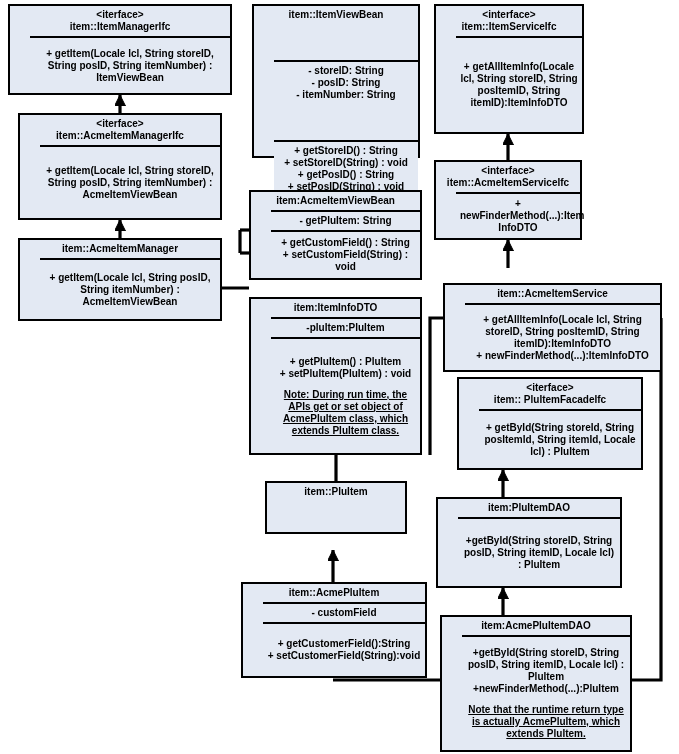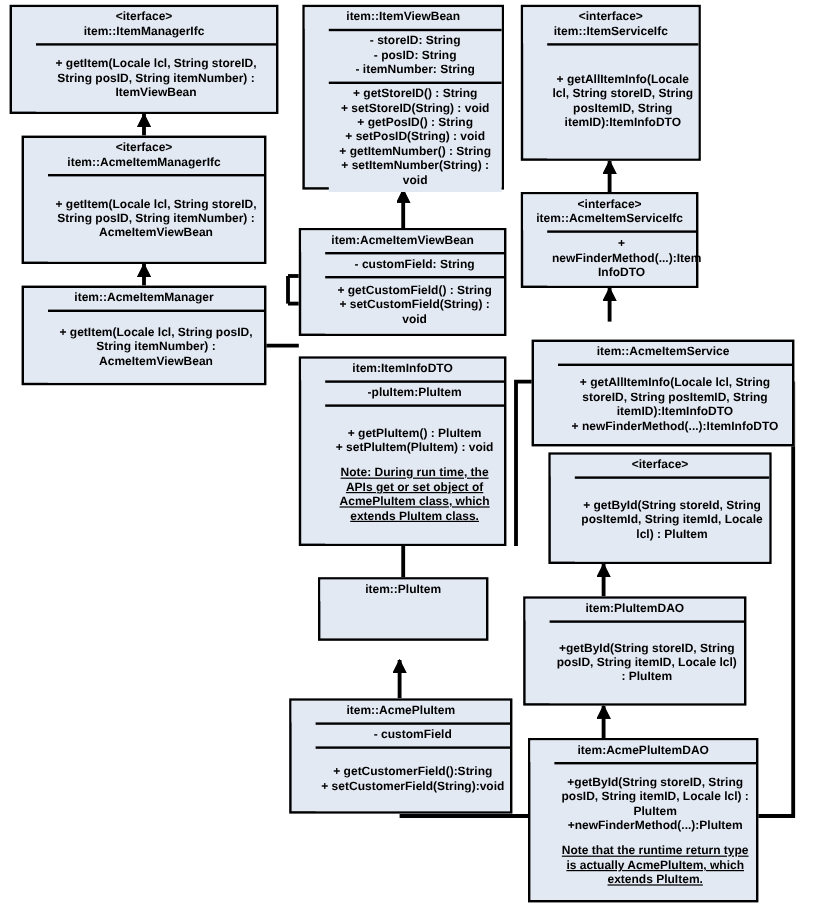--- a/index.html
+++ b/index.html
@@ -134,40 +134,40 @@
     <div class="compartment body">+ getItem(Locale lcl, String storeID, String posID, String itemNumber) : AcmeItemViewBean</div>
   </div>
 
   <div class="uml-box" style="left:18px; top:238px; width:204px; height:83px;">
     <div class="compartment head">
       <span>item::AcmeItemManager</span>
     </div>
     <div class="compartment body">+ getItem(Locale lcl, String posID, String itemNumber) : AcmeItemViewBean</div>
   </div>
 
-  <div class="uml-box" style="left:252px; top:4px; width:168px; height:154px;">
+  <div class="uml-box" style="left:252px; top:4px; width:168px; height:154px;gap:36px;">
     <div class="compartment head">
       <span>item::ItemViewBean</span>
     </div>
     <div class="compartment">- storeID: String
 - posID: String
 - itemNumber: String</div>
     <div class="compartment body">+ getStoreID() : String
 + setStoreID(String) : void
 + getPosID() : String
 + setPosID(String) : void
 + getItemNumber() : String
 + setItemNumber(String) : void</div>
   </div>
 
   <div class="uml-box" style="left:249px; top:190px; width:173px; height:90px;">
     <div class="compartment head">
       <span>item:AcmeItemViewBean</span>
     </div>
-    <div class="compartment">- customField: String</div>
+    <div class="compartment">- getPluItem: String</div>
     <div class="compartment body">+ getCustomField() : String
 + setCustomField(String) : void</div>
   </div>
 
   <div class="uml-box" style="left:249px; top:297px; width:173px; height:158px;">
     <div class="compartment head">
       <span>item:ItemInfoDTO</span>
     </div>
     <div class="compartment">-pluItem:PluItem</div>
     <div class="compartment body">
@@ -198,20 +198,21 @@
     <div class="compartment head">
       <span>item::AcmeItemService</span>
     </div>
     <div class="compartment body">+ getAllItemInfo(Locale lcl, String storeID, String posItemID, String itemID):ItemInfoDTO
 + newFinderMethod(...):ItemInfoDTO</div>
   </div>
 
   <div class="uml-box" style="left:457px; top:377px; width:186px; height:93px;">
     <div class="compartment head">
       <span class="stereo">&lt;iterface&gt;</span>
+      <span>item:: PluItemFacadeIfc</span>
     </div>
     <div class="compartment body">+ getById(String storeId, String posItemId, String itemId, Locale lcl) : PluItem</div>
   </div>
 
   <div class="uml-box" style="left:265px; top:481px; width:142px; height:53px;">
     <div class="compartment head">
       <span>item::PluItem</span>
     </div>
   </div>
 

